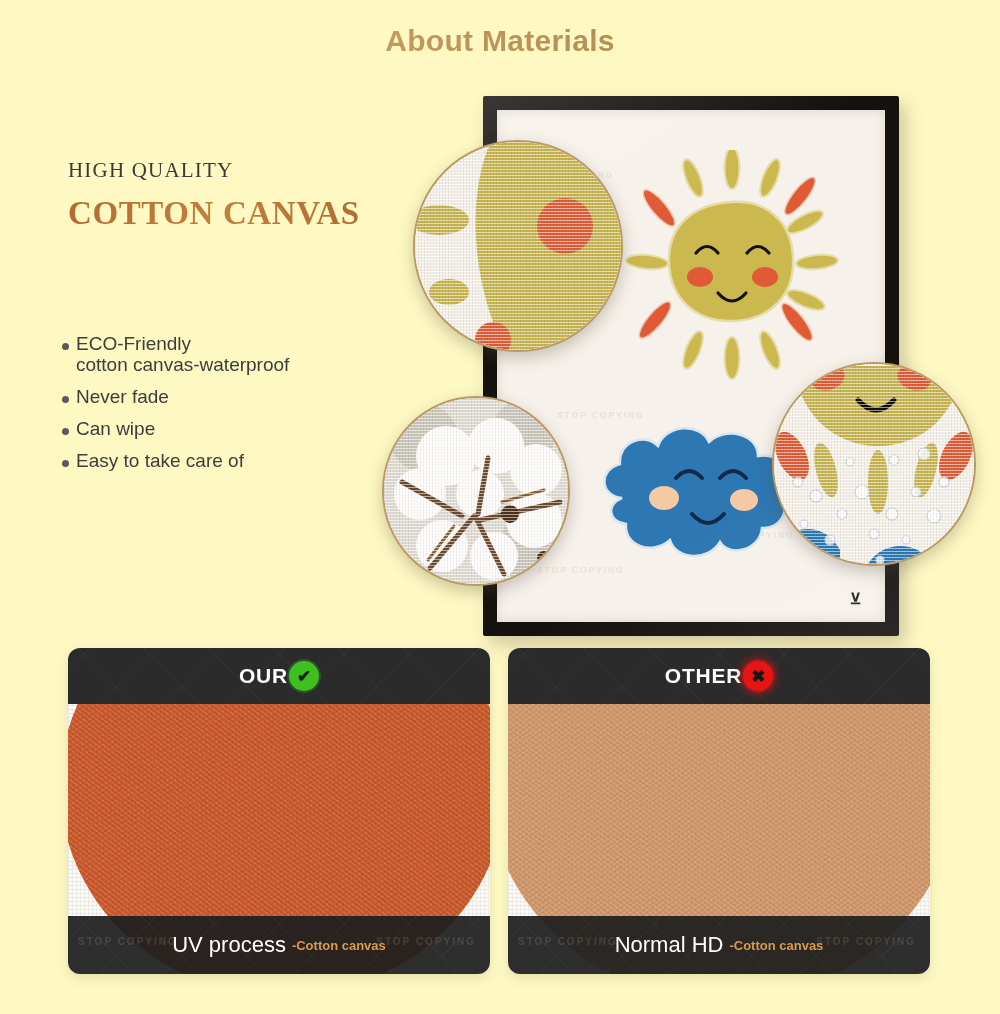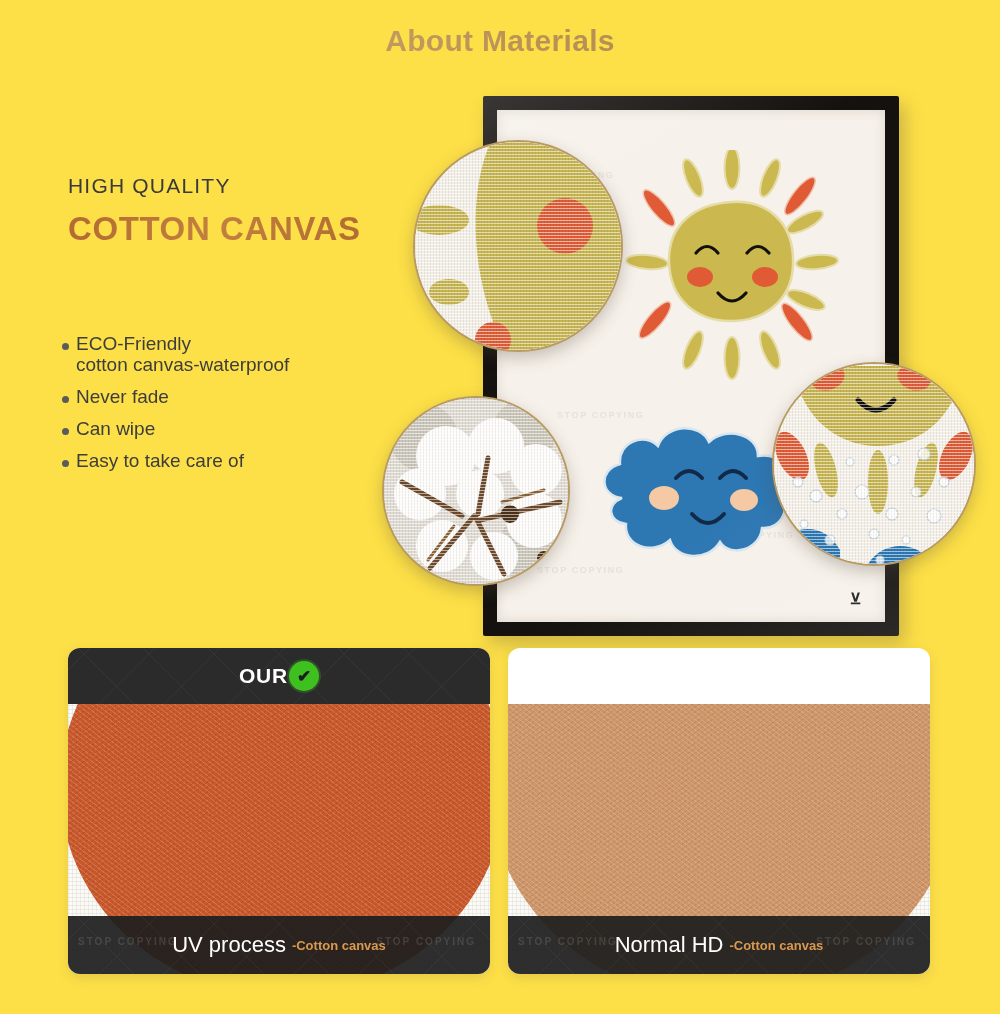--- a/index.html
+++ b/index.html
@@ -3,35 +3,35 @@
 <meta charset="utf-8">
 <title>About Materials</title>
 <style>
   * { box-sizing: border-box; margin: 0; padding: 0; }
   html, body {
     width: 1000px; height: 1014px;
     background: #f0ede8;
     font-family: "Liberation Sans", sans-serif;
     overflow: hidden;
   }
-  #page { position: relative; width: 1000px; height: 1014px; background: #fde047; }
+  #page { position: relative; width: 1000px; height: 1014px; background: #fef9c3; }
 
   
   .page-title {
     position: absolute; top: 24px; left: 0; width: 1000px;
     text-align: center;
     font-size: 30px; font-weight: 700; letter-spacing: .3px;
     color: #b08b4f;
     background: linear-gradient(90deg,#b2814a 0%,#c49a60 35%,#b08b4f 70%,#a9854c 100%);
     -webkit-background-clip: text; background-clip: text;
     -webkit-text-fill-color: transparent; color: transparent;
   }
 
   
-  .left-copy { position: absolute; left: 68px; top: 174px; width: 330px; }
+  .left-copy { position: absolute; left: 68px; top: 158px; width: 330px; font-family: Liberation Serif, serif; }
   .kicker {
     font-size: 21px; letter-spacing: 1.2px; color: #3a3a3a; font-weight: 400;
     margin-bottom: 12px;
   }
   .headline {
     font-size: 33px; font-weight: 700; letter-spacing: .6px; color: #b5703a;
     background: linear-gradient(90deg,#b36a33 0%,#c2803f 45%,#ad6730 100%);
     -webkit-background-clip: text; background-clip: text;
     -webkit-text-fill-color: transparent; color: transparent;
   }
@@ -360,20 +360,25 @@
     </div>
   </div>
 
   <div class="cmp" id="cmp-other">
     <div class="cmp-body">
       <div class="cmp-canvas-bg"></div>
       <div class="blob" id="blob-other">
         <span class="blob-texture"></span>
       </div>
     </div>
+    <div class="cmp-head">
+      <span class="cmp-head-bg"></span>
+      <span class="cmp-head-label">OTHER</span>
+      <span class="badge badge-no">✖</span>
+    </div>
     <div class="cmp-foot">
       <span class="cmp-foot-bg"></span>
       <span class="foot-wm" style="left:10px;  top:20px;">STOP COPYING</span>
       <span class="foot-wm" style="right:14px; top:20px;">STOP COPYING</span>
       <span class="cmp-foot-label">Normal HD</span>
       <span class="cmp-foot-sub">-Cotton canvas</span>
     </div>
   </div>
 
 </div>

